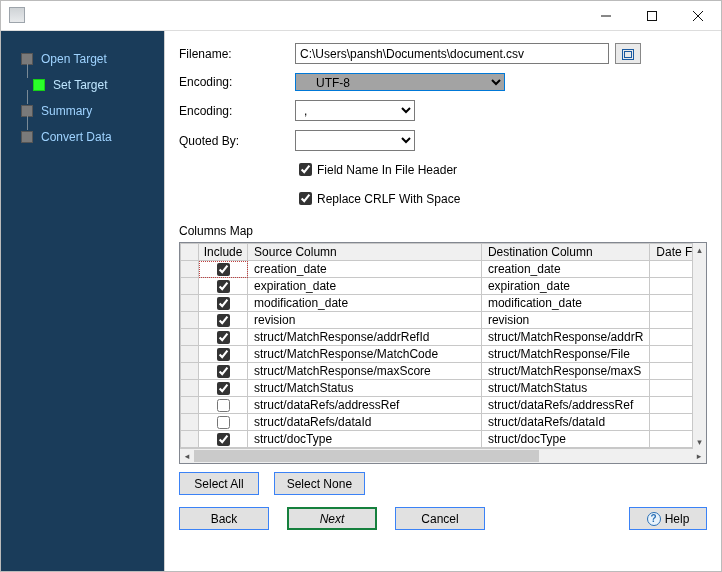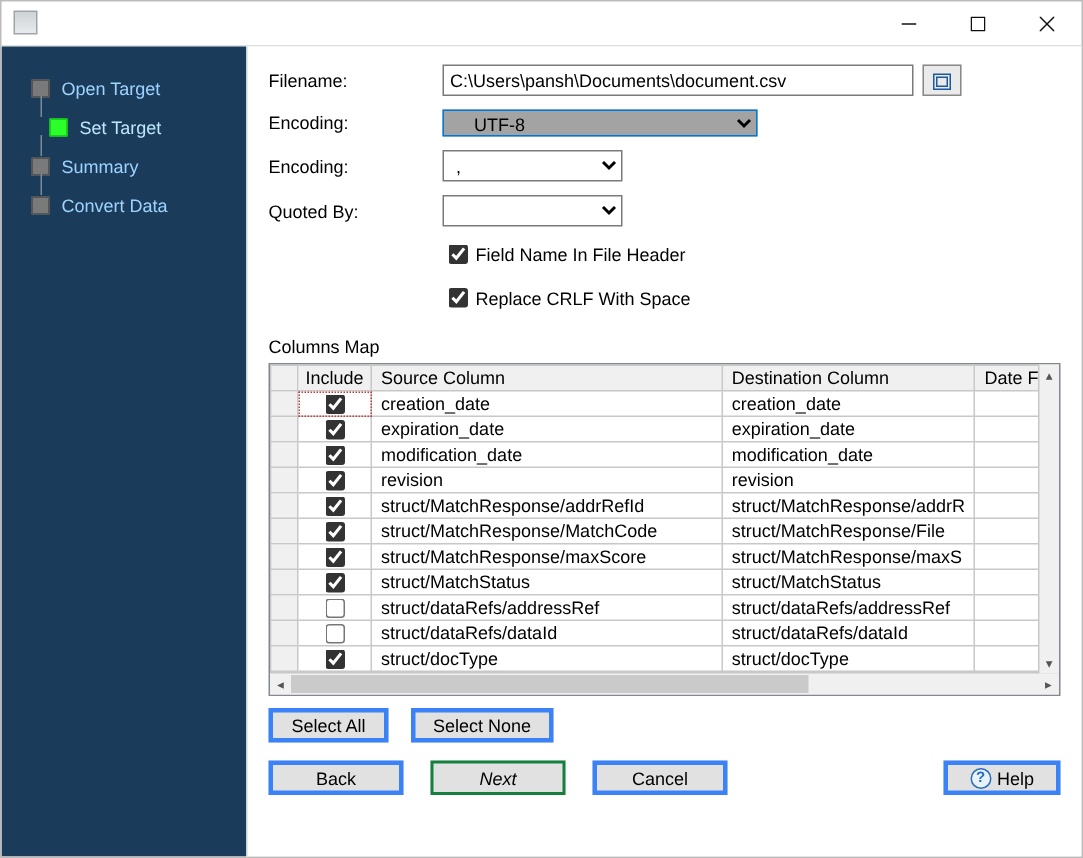--- a/index.html
+++ b/index.html
@@ -44,21 +44,21 @@
   .grid .inc-col input { width:13px; height:13px; margin:0; accent-color:#333; display:block; margin:1px auto; }
   .grid tr.first-data td.inc-col { outline:1px dotted #c04040; outline-offset:-1px; }
   .vscroll { position:absolute; top:0; right:0; bottom:14px; width:14px; background:#f0f0f0; border-left:1px solid #c8c8c8; }
   .vscroll .arrow { width:100%; height:14px; display:flex; align-items:center; justify-content:center; color:#555; font-size:9px; }
   .hscroll { height:15px; background:#f0f0f0; border-top:1px solid #c8c8c8; display:flex; align-items:center; }
   .hscroll .track { flex:1; position:relative; height:100%; }
   .hscroll .thumb { position:absolute; left:0; top:1px; height:12px; width:345px; background:#cacaca; }
   .hscroll .arrow { width:14px; height:100%; display:flex; align-items:center; justify-content:center; color:#555; font-size:9px; }
 
   .sel-row { margin-top:8px; }
-  .btn { height:23px; border:3px solid #3b82f6; background:#e1e1e1; padding: 0 12px; display:inline-flex; align-items:center; justify-content:center; cursor:default; min-width:80px; }
+  .btn { height:23px; border:1px solid #3b82f6; background:#e1e1e1; padding: 0 12px; display:inline-flex; align-items:center; justify-content:center; cursor:default; min-width:80px; }
   .btn.focus { border:2px solid #15803d; padding:0 11px;font-style:italic; }
   .bottom-bar { display:flex; gap:18px; margin-top:12px; align-items:center; }
   .bottom-bar .spacer { flex:1; }
   .help-btn .q { width:14px; height:14px; border-radius:50%; border:1px solid #2a6fb5; color:#2a6fb5; display:inline-flex; align-items:center; justify-content:center; margin-right:4px; font-weight:bold; font-size:10px; background:#e7f2fb; }
   svg { display:block; }
 </style>
 </head>
 <body>
 
 <div class="titlebar">

